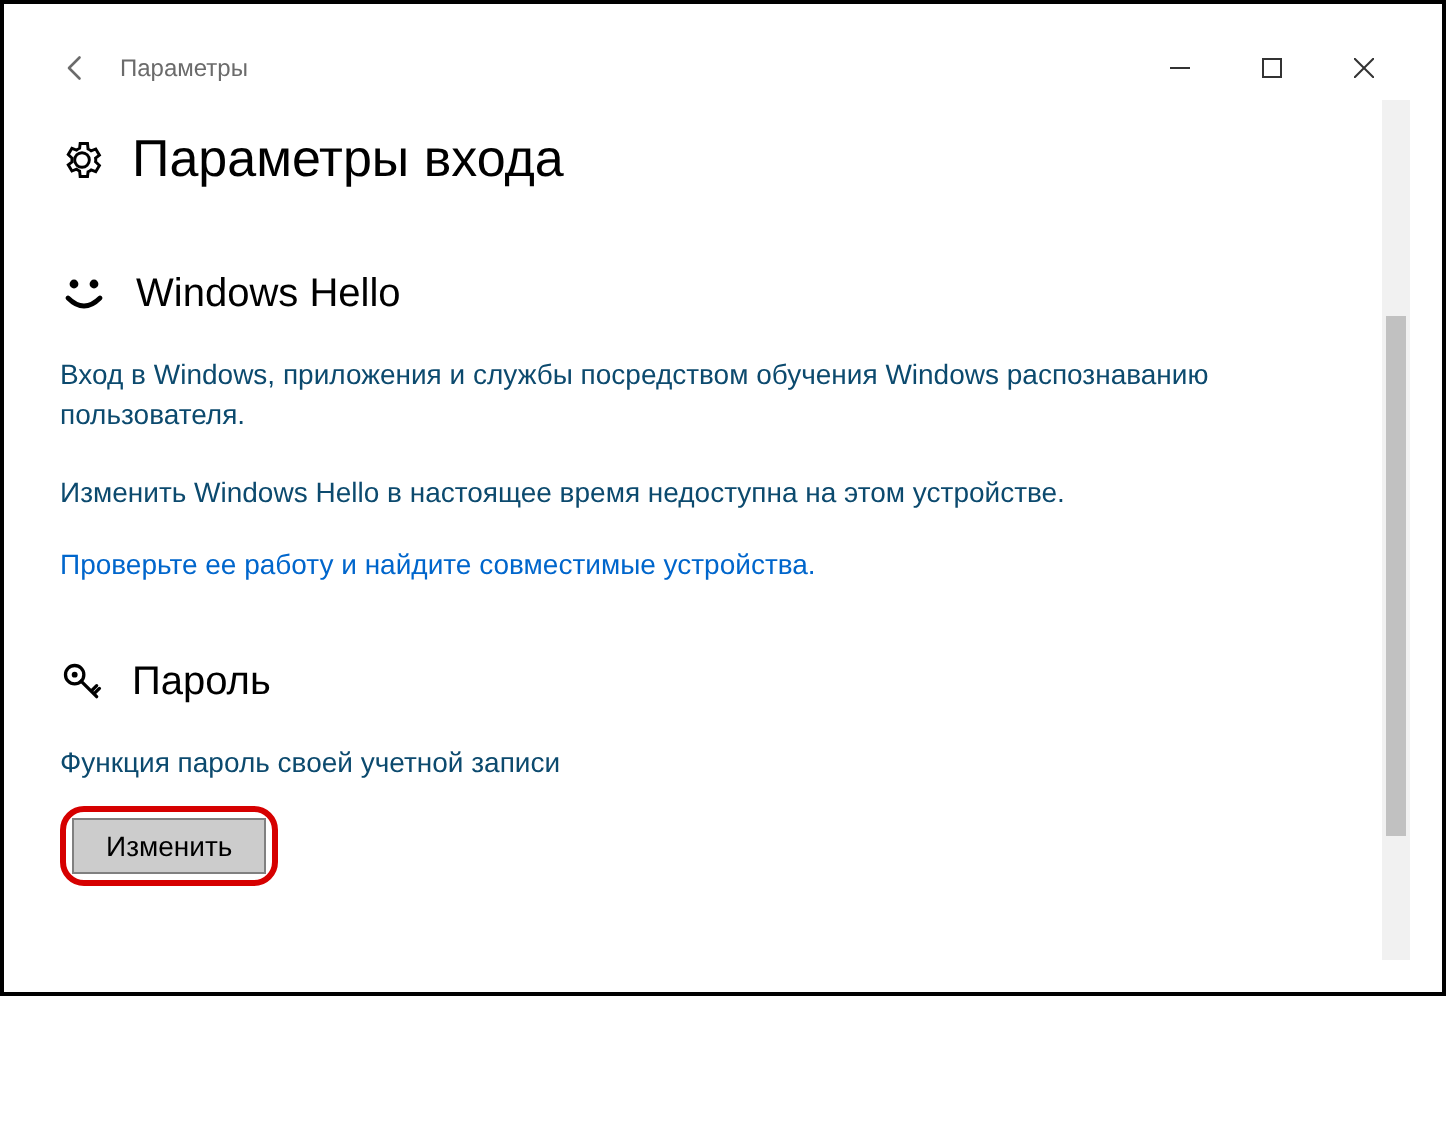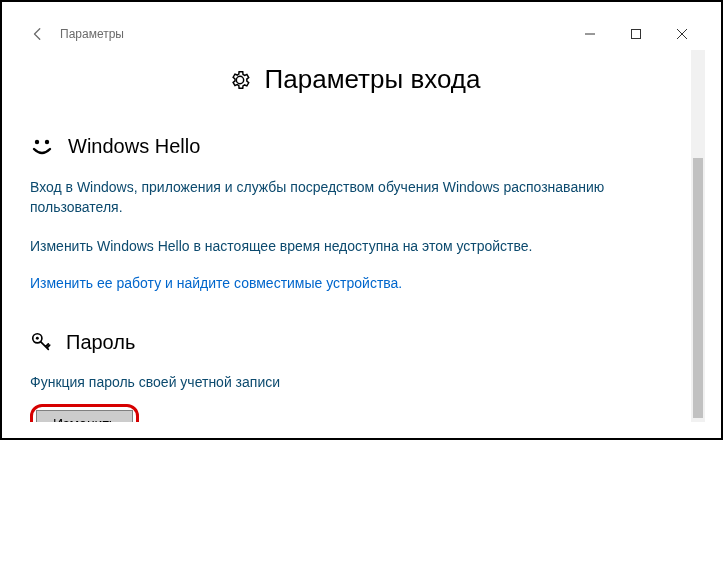--- a/index.html
+++ b/index.html
@@ -1,30 +1,30 @@
 <!DOCTYPE html>
 <html><head>
 <meta charset="utf-8">
 <style>
   * { box-sizing: border-box; margin: 0; padding: 0; }
   html, body { width: 723px; height: 563px; overflow: hidden; font-family: "Segoe UI", Arial, sans-serif; background: #fff; }
-  .outer { width: 723px; height: 440px; border: 2px solid #000; position: relative; background: #fff; }
+  .outer { width: 723px; height: 498px; border: 2px solid #000; position: relative; background: #fff; }
   .window { position: absolute; inset: 16px; background: #fff; }
   .titlebar { height: 32px; display: flex; align-items: center; padding-left: 8px; color: #6b6b6b; font-size: 12px; }
   .back-btn { width: 24px; height: 24px; display: flex; align-items: center; justify-content: center; margin-right: 10px; color: #6b6b6b; }
   .title-text { color: #6b6b6b; }
   .winctrls { position: absolute; right: 0; top: 0; height: 32px; display: flex; }
   .winctrl { width: 46px; height: 32px; display: flex; align-items: center; justify-content: center; color: #555; }
   .content { position: absolute; top: 32px; left: 0; right: 14px; bottom: 0; overflow: hidden; padding: 14px 12px 0 12px; }
   .scrollbar { position: absolute; right: 0; top: 32px; bottom: 0; width: 14px; background: #f1f1f1; }
   .scrollthumb { position: absolute; left: 2px; right: 2px; top: 108px; height: 260px; background: #c1c1c1; }
-  .page-title-row { display: flex; align-items: center; gap: 14px; margin-bottom: 40px; justify-content: center; }
+  .page-title-row { display: flex; align-items: center; gap: 14px; margin-bottom: 40px; }
   .gear { width: 22px; height: 22px; color: #000; }
   .page-title { font-size: 26px; font-weight: 400; }
-  .section-row { display: flex; gap: 14px; margin: 12px 0 18px 0; }
+  .section-row { display: flex; align-items: center; gap: 14px; margin: 12px 0 18px 0; }
   .section-title { font-size: 20px; font-weight: 400; }
   .body-text { font-size: 14px; color: #0c4a6e; margin-bottom: 18px; line-height: 1.45; }
   .link { font-size: 14px; color: #0066cc; margin-bottom: 28px; display: inline-block; cursor: pointer; }
   .key-icon { width: 22px; height: 22px; }
   .smile-icon { width: 24px; height: 24px; }
   .btn-wrap { display: inline-block; border: 3px solid #d60000; border-radius: 12px; padding: 3px; }
   .btn { display: inline-block; min-width: 80px; padding: 5px 16px; background: #ccc; border: 1px solid #808080; font-size: 14px; text-align: center; cursor: pointer; }
 </style>
 </head>
 <body>
@@ -73,21 +73,21 @@
         <svg class="smile-icon" viewBox="0 0 24 24">
           <circle cx="7" cy="7" r="2.2" fill="#000"></circle>
           <circle cx="17" cy="7" r="2.2" fill="#000"></circle>
           <path d="M4 14 Q12 22 20 14" stroke="#000" stroke-width="2.4" fill="none" stroke-linecap="round"></path>
         </svg>
         <h2 class="section-title">Windows Hello</h2>
       </div>
 
       <p class="body-text">Вход в Windows, приложения и службы посредством обучения Windows распознаванию пользователя.</p>
       <p class="body-text">Изменить Windows Hello в настоящее время недоступна на этом устройстве.</p>
-      <a class="link">Изменить ее работу и найдите совместимые устройства.</a>
+      <a class="link">Проверьте ее работу и найдите совместимые устройства.</a>
 
       <div class="section-row">
         <svg class="key-icon" viewBox="0 0 24 24">
           <circle cx="8" cy="8" r="5" fill="none" stroke="#000" stroke-width="1.8"></circle>
           <circle cx="8" cy="8" r="1.6" fill="#000"></circle>
           <path d="M11.5 11.5 L20 20 M17 17 L20 14 M18.5 18.5 L21.5 15.5" stroke="#000" stroke-width="1.8" fill="none" stroke-linecap="round"></path>
         </svg>
         <h2 class="section-title">Пароль</h2>
       </div>
 

